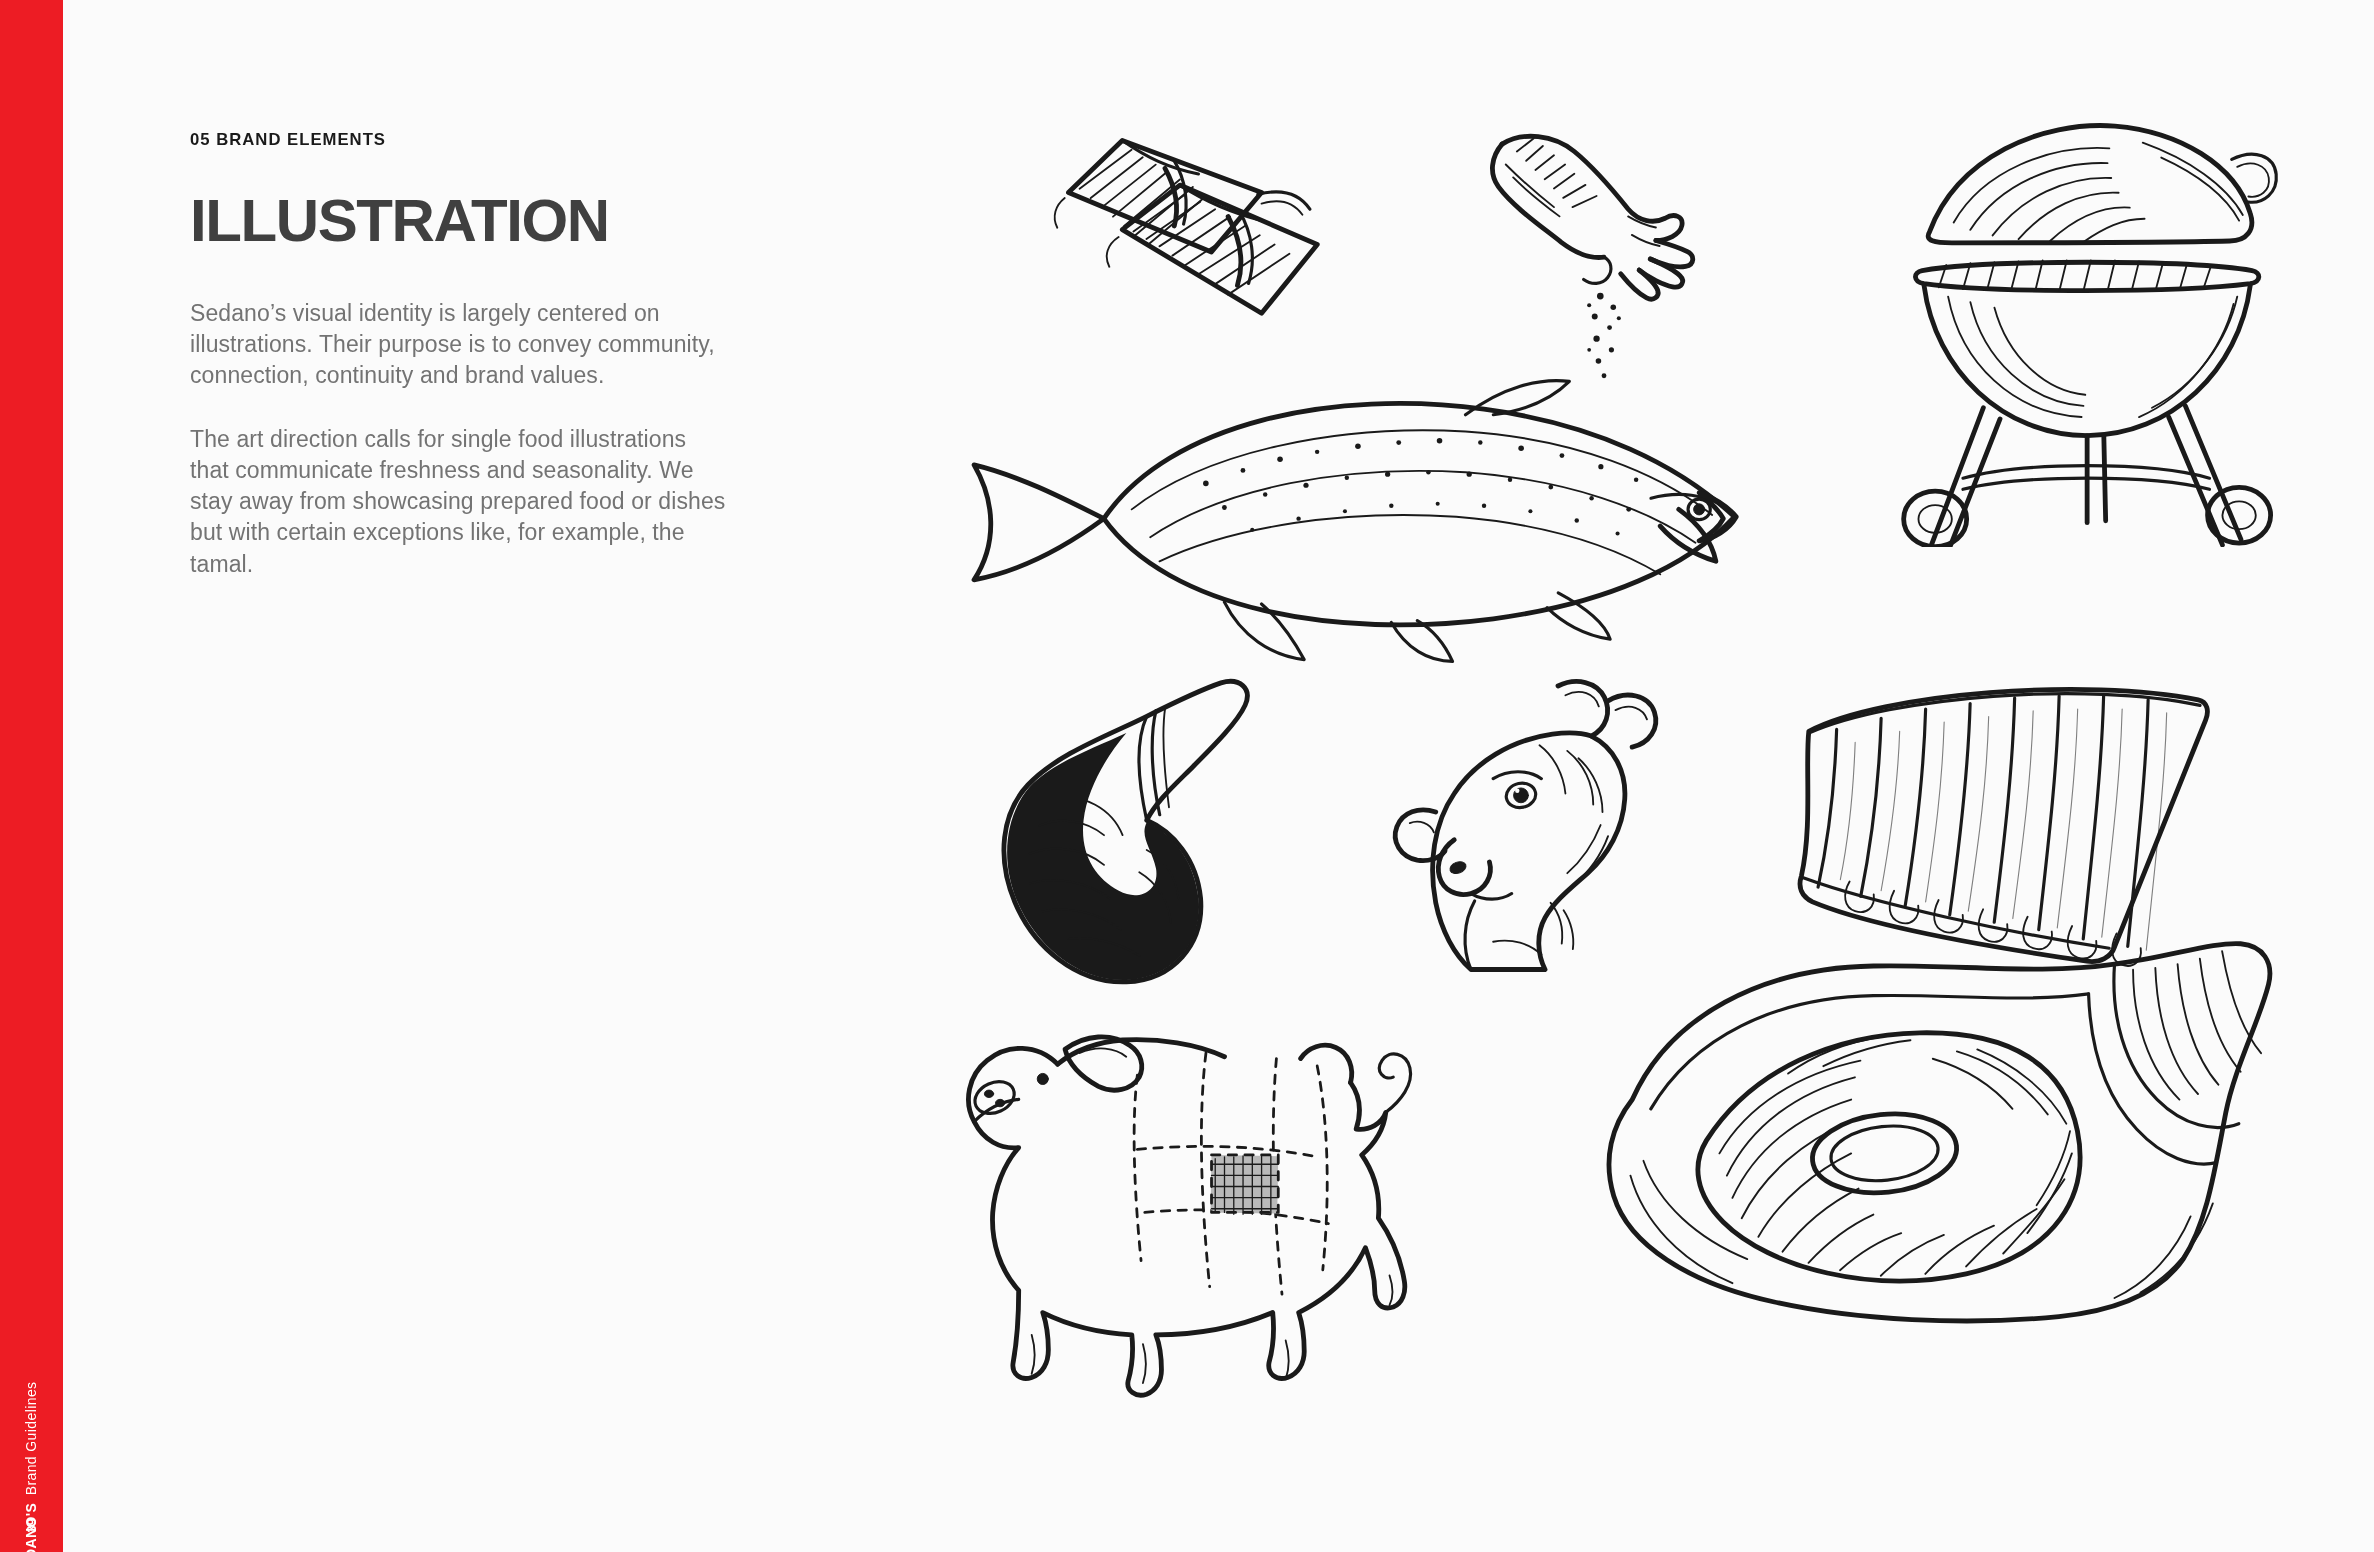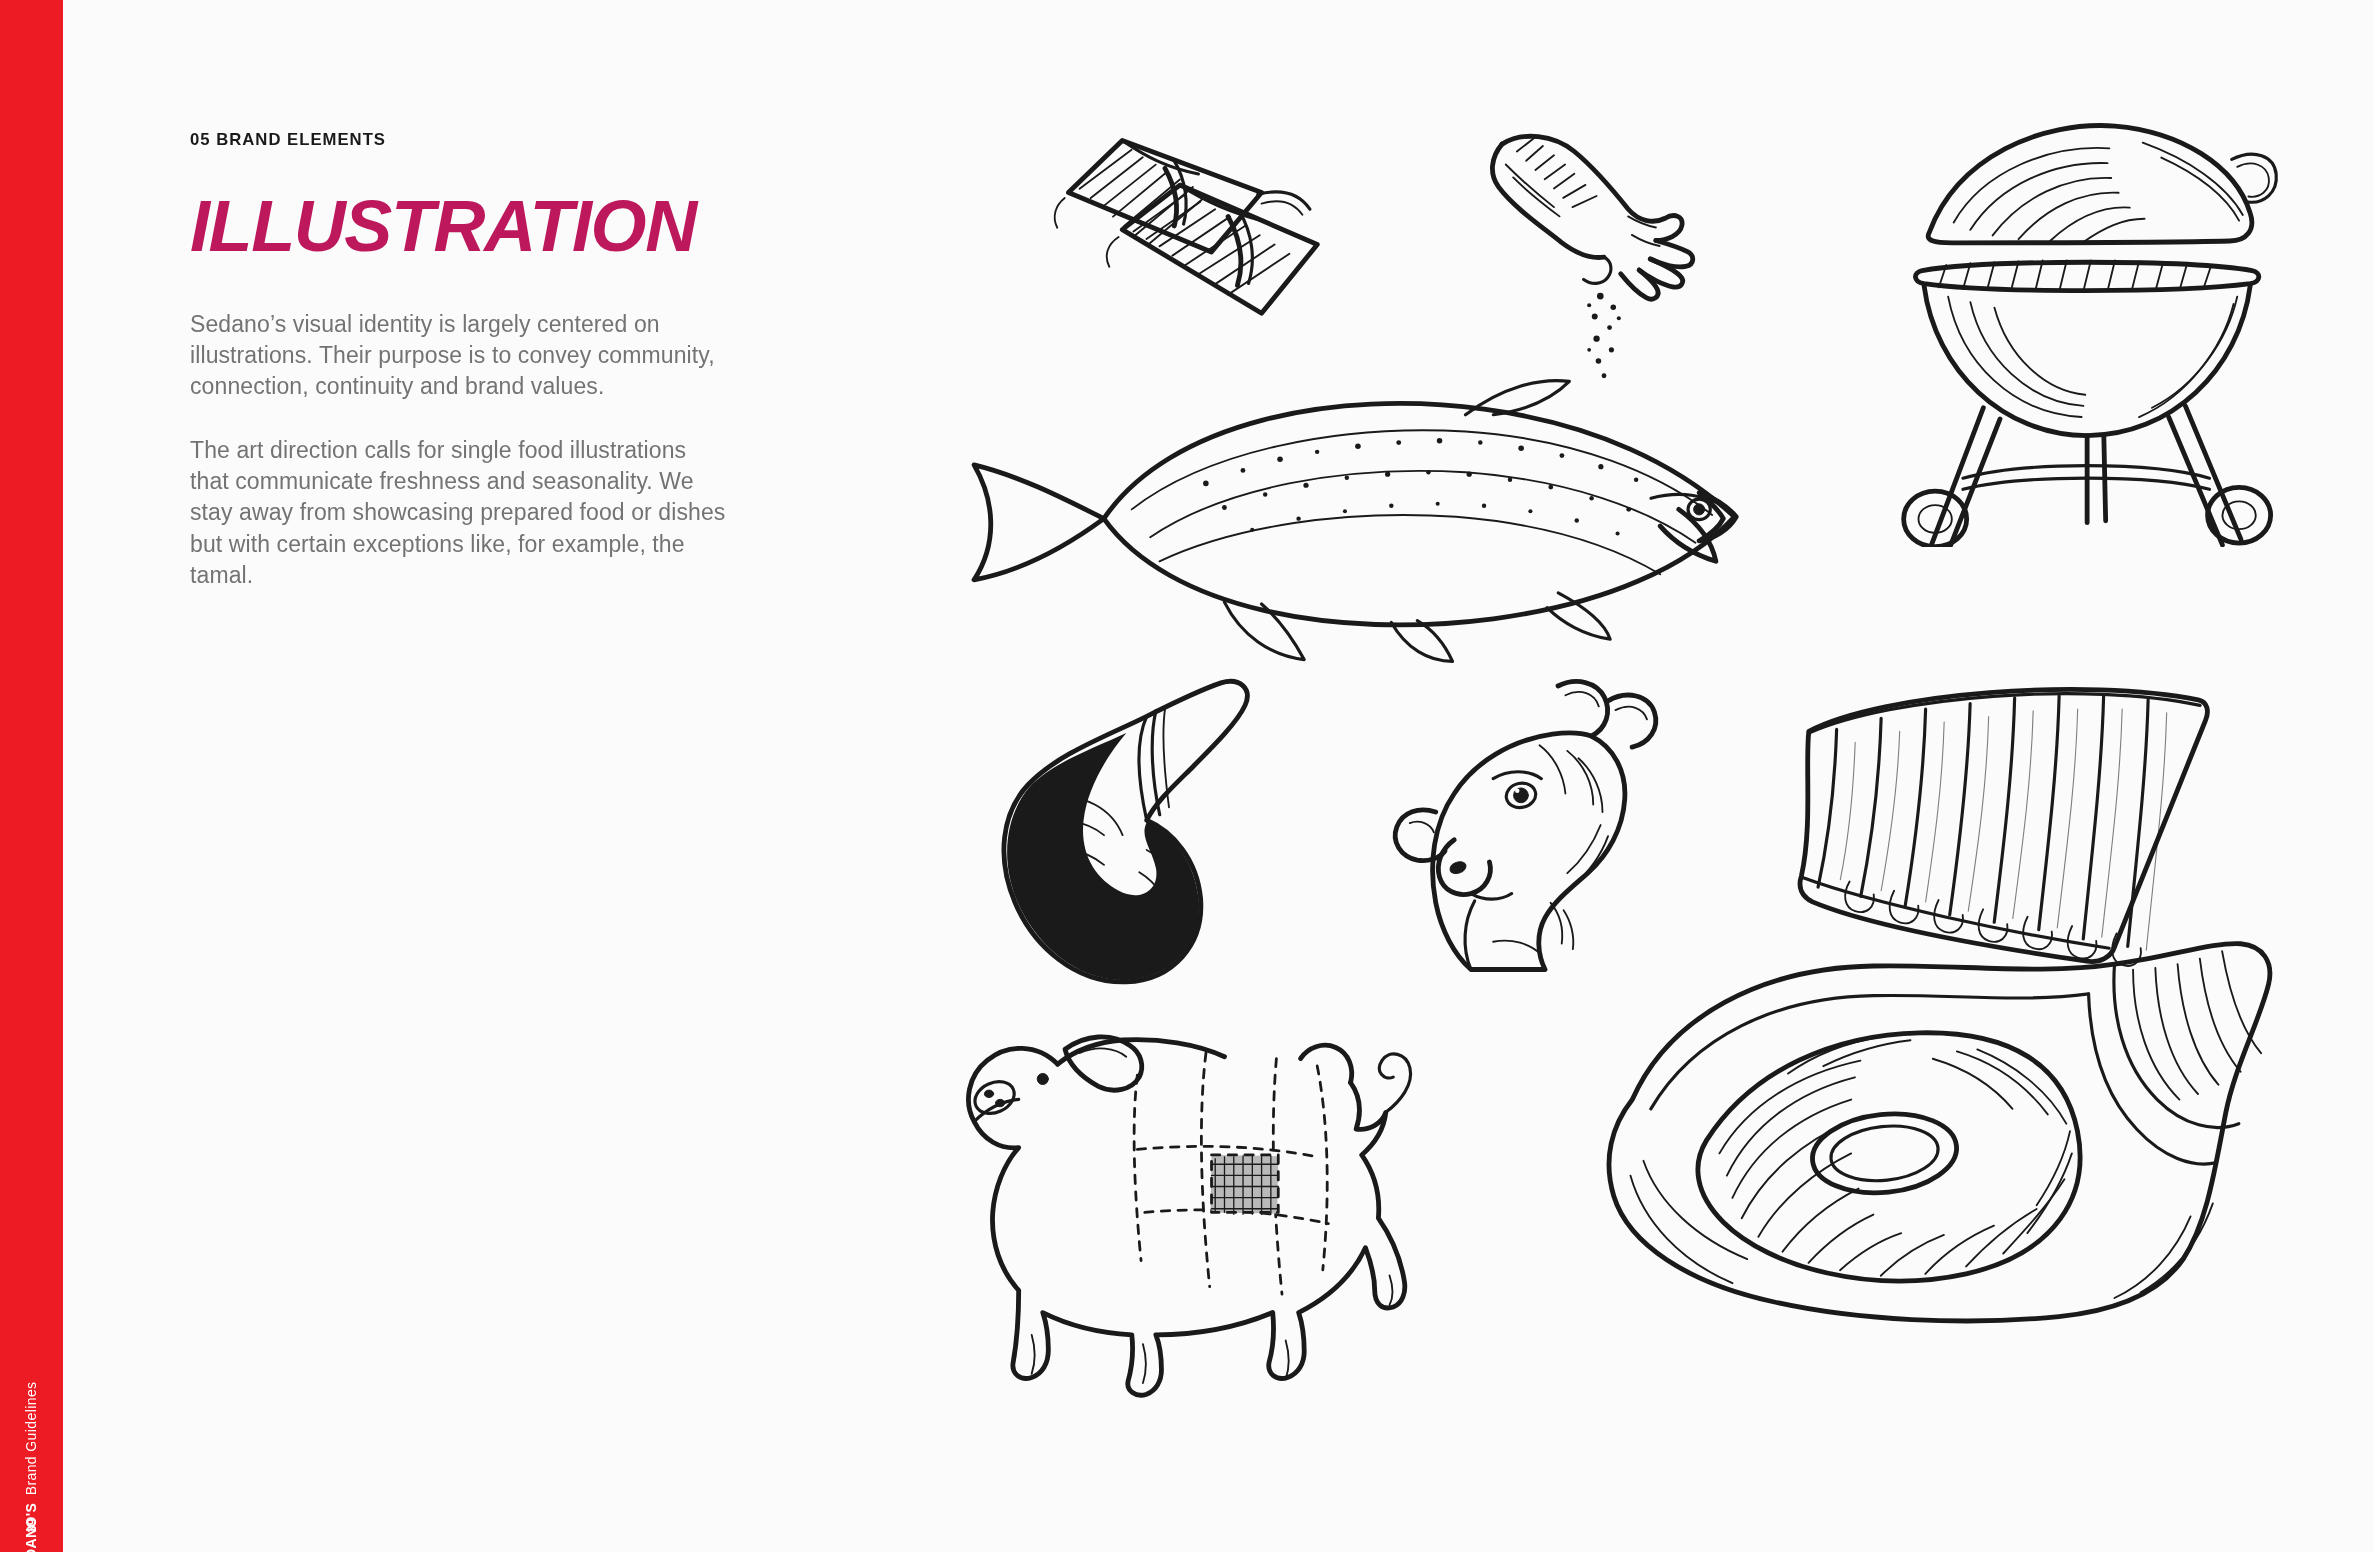--- a/index.html
+++ b/index.html
@@ -72,28 +72,27 @@
   }
   .eyebrow {
     font-size: 16.7px;
     font-weight: 700;
     letter-spacing: 1px;
     color: #1a1a1a;
     margin-bottom: 43px;
   }
   .title {
     font-family: "Liberation Sans", sans-serif;
-    font-size: 72px;
+    font-size: 60px;
     line-height: 0.92;
     font-weight: 700;
     letter-spacing: -1.4px;
-    color: #be185d;
+    color: #404040;
     margin: 0 0 50px 0;
     text-transform: uppercase;
-    font-style: italic;
   }
   .title .l2 { display: block; }
   .body-p {
     font-size: 23px;
     line-height: 1.35;
     color: #737373;
     margin: 0 0 33px 0;
     max-width: 538px;
     letter-spacing: 0.1px;
   }

